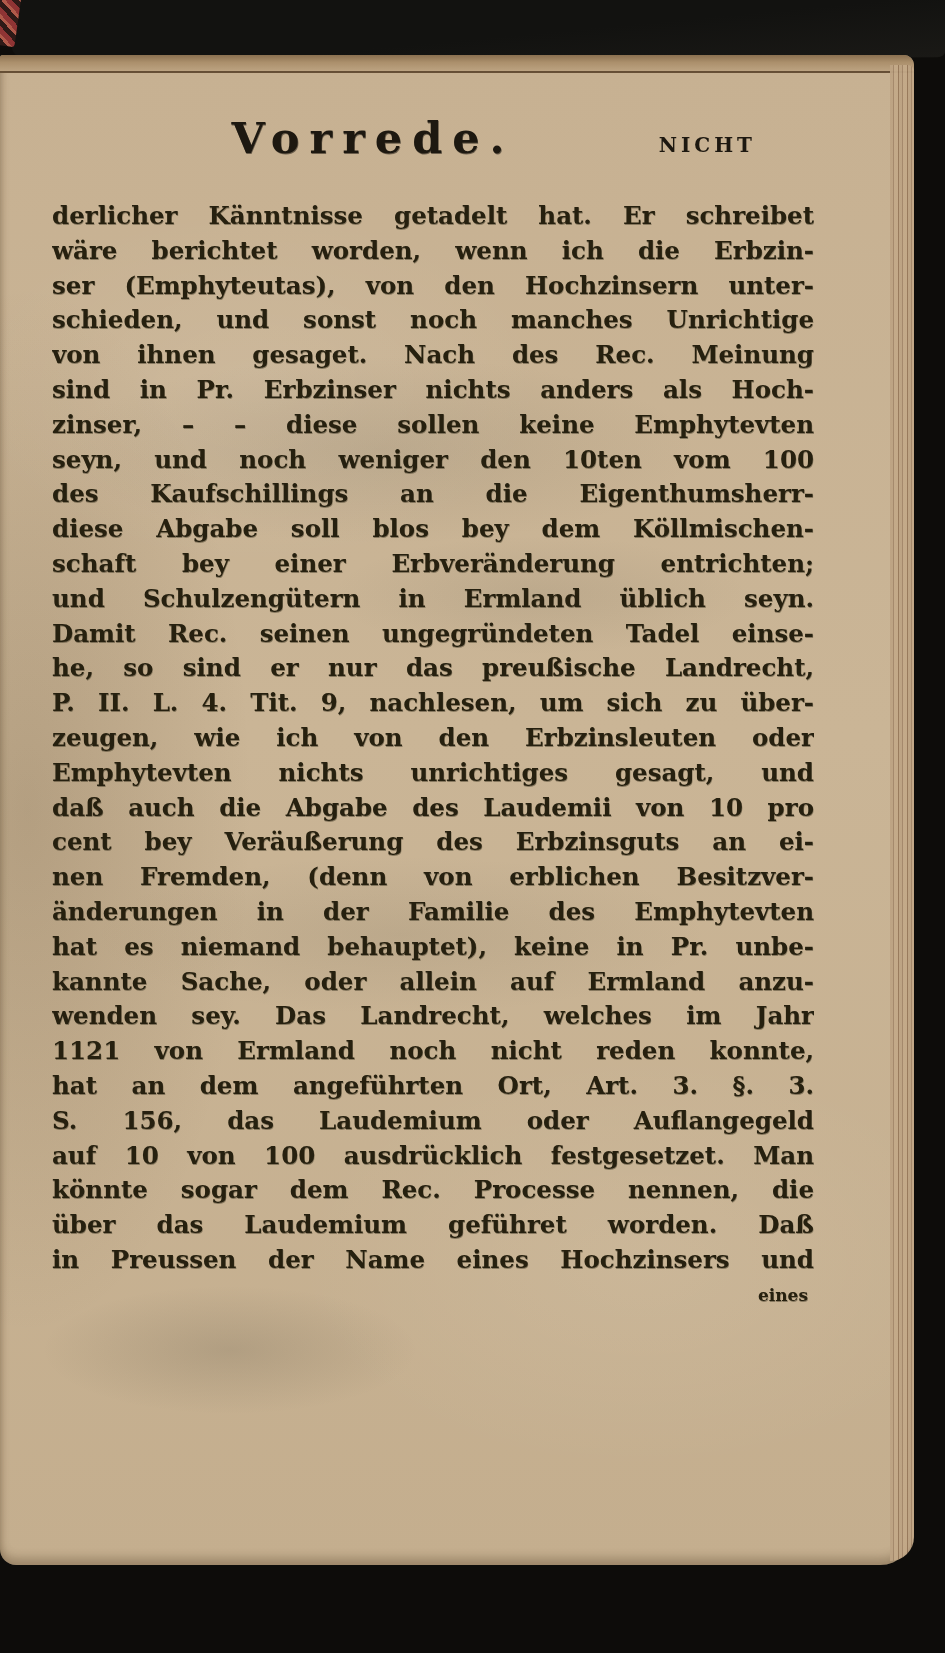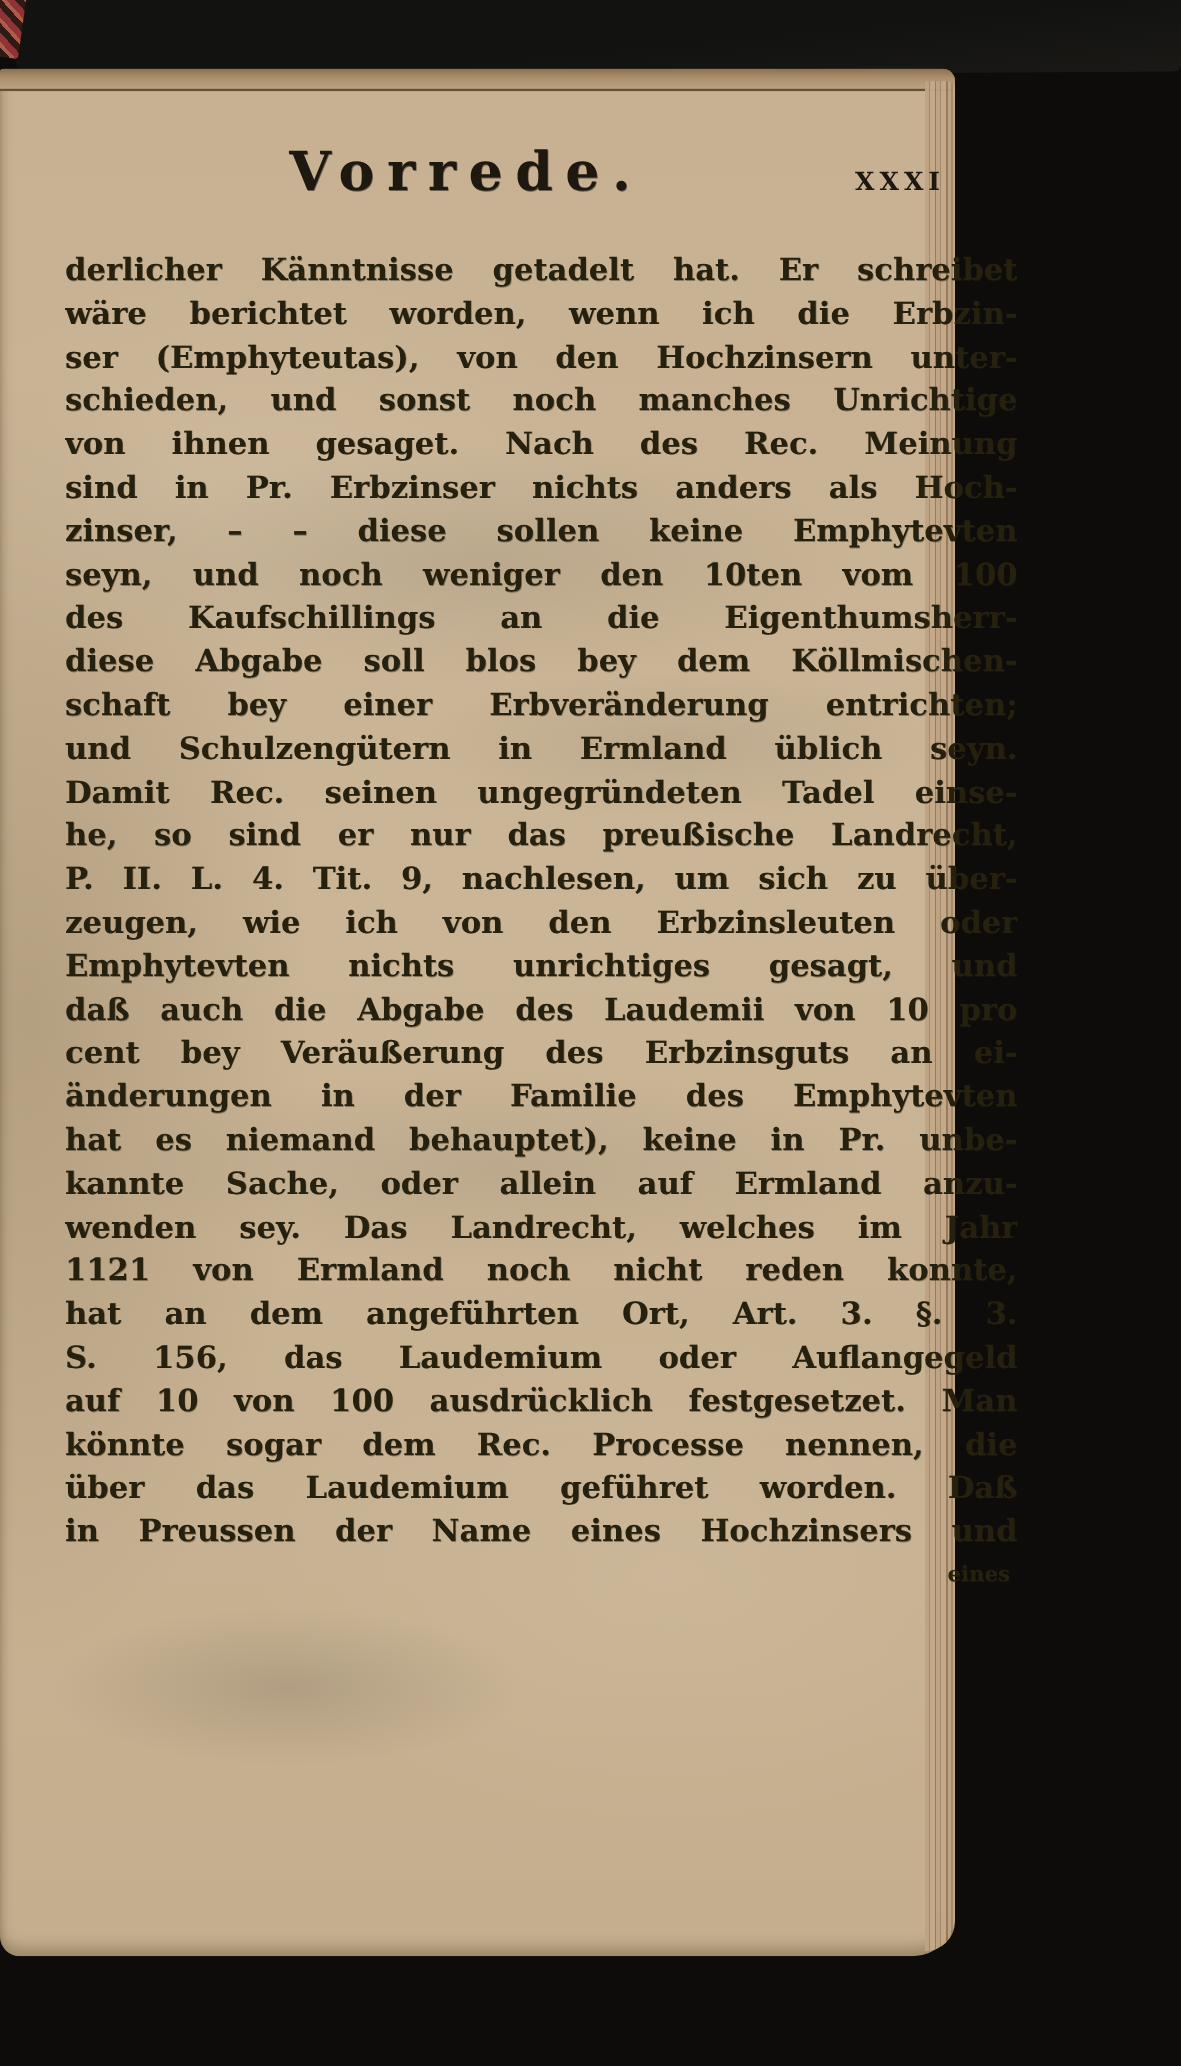--- a/index.html
+++ b/index.html
@@ -21,21 +21,21 @@
   
   .endband{
     position:absolute;left:-4px;top:-6px;width:22px;height:52px;
     background:repeating-linear-gradient(40deg,
       #8f3434 0 5px,#2e1a17 5px 10px,#b05a4a 10px 13px);
     transform:rotate(8deg);
     border-radius:3px;
   }
   
   .page{
-    position:absolute;left:0;top:55px;width:764px;height:1510px;
+    position:absolute;left:0;top:55px;width:914px;height:1510px;
     background:
       radial-gradient(ellipse 420px 260px at 28% 22%, rgba(255,255,255,0.07), transparent 70%),
       radial-gradient(ellipse 500px 300px at 70% 80%, rgba(255,250,235,0.08), transparent 70%),
       radial-gradient(ellipse 300px 700px at 3% 50%, rgba(80,60,35,0.18), transparent 75%),
       linear-gradient(180deg,#c7b192 0%,#cab596 45%,#c4ae8e 100%);
     border-radius:3px 10px 34px 16px;
     box-shadow:inset 0 -7px 10px rgba(70,50,28,.30), inset 0 4px 6px rgba(70,50,28,.25);
   }
   
   .page-top-edge{
@@ -106,21 +106,21 @@
     <div class="page-right-edge"></div>
 
     <div class="stain s1"></div>
     <div class="stain s2"></div>
     <div class="stain s3"></div>
     <div class="stain s4"></div>
 
     <div class="content">
       <div class="header-row">
         <div class="vorrede-title">Vorrede.</div>
-        <div class="page-number">xxxi</div>
+        <div class="page-number">nicht</div>
       </div>
 
       <div class="body-text">
           <div class="line">derlicher Känntnisse getadelt hat.  Er schreibet</div>
           <div class="line">wäre berichtet worden, wenn ich die Erbzin-</div>
           <div class="line">ser (Emphyteutas), von den Hochzinsern unter-</div>
           <div class="line">schieden, und sonst noch manches Unrichtige</div>
           <div class="line">von ihnen gesaget.  Nach des Rec. Meinung</div>
           <div class="line">sind in Pr. Erbzinser nichts anders als Hoch-</div>
           <div class="line">zinser, – – diese sollen keine Emphytevten</div>
@@ -129,20 +129,21 @@
           <div class="line">diese Abgabe soll blos bey dem Köllmischen-</div>
           <div class="line">schaft bey einer Erbveränderung entrichten;</div>
           <div class="line">und Schulzengütern in Ermland üblich seyn.</div>
           <div class="line">Damit Rec. seinen ungegründeten Tadel einse-</div>
           <div class="line">he, so sind er nur das preußische Landrecht,</div>
           <div class="line">P. II. L. 4. Tit. 9, nachlesen, um sich zu über-</div>
           <div class="line">zeugen, wie ich von den Erbzinsleuten oder</div>
           <div class="line">Emphytevten nichts unrichtiges gesagt, und</div>
           <div class="line">daß auch die Abgabe des Laudemii von 10 pro</div>
           <div class="line">cent bey Veräußerung des Erbzinsguts an ei-</div>
+          <div class="line">nen Fremden, (denn von erblichen Besitzver-</div>
           <div class="line">änderungen in der Familie des Emphytevten</div>
           <div class="line">hat es niemand behauptet), keine in Pr. unbe-</div>
           <div class="line">kannte Sache, oder allein auf Ermland anzu-</div>
           <div class="line">wenden sey.  Das Landrecht, welches im Jahr</div>
           <div class="line">1121 von Ermland noch nicht reden konnte,</div>
           <div class="line">hat an dem angeführten Ort, Art. 3. §. 3.</div>
           <div class="line">S. 156, das Laudemium oder Auflangegeld</div>
           <div class="line">auf 10 von 100 ausdrücklich festgesetzet.  Man</div>
           <div class="line">könnte sogar dem Rec. Processe nennen, die</div>
           <div class="line">über das Laudemium geführet worden.  Daß</div>

